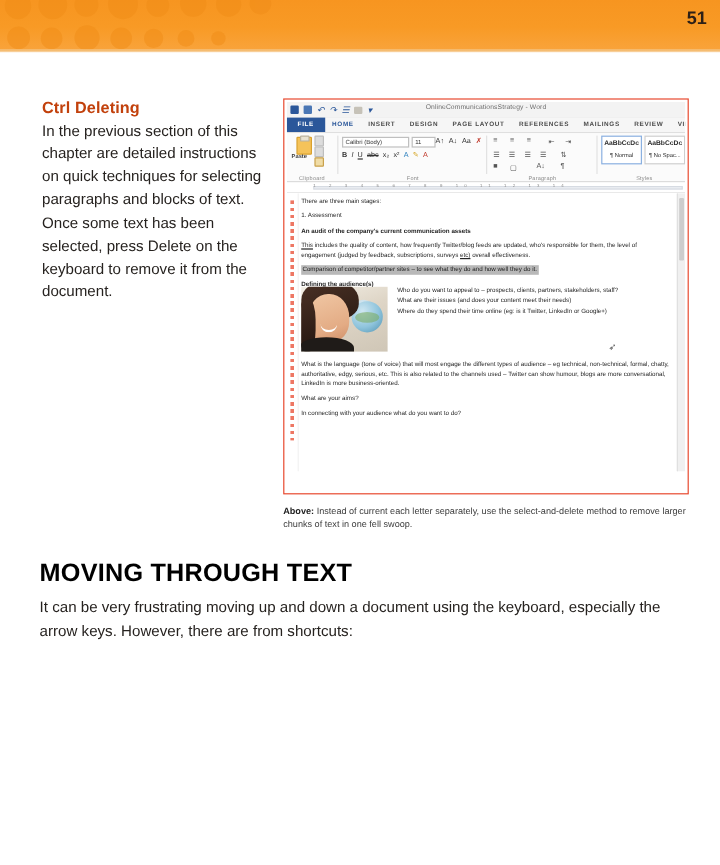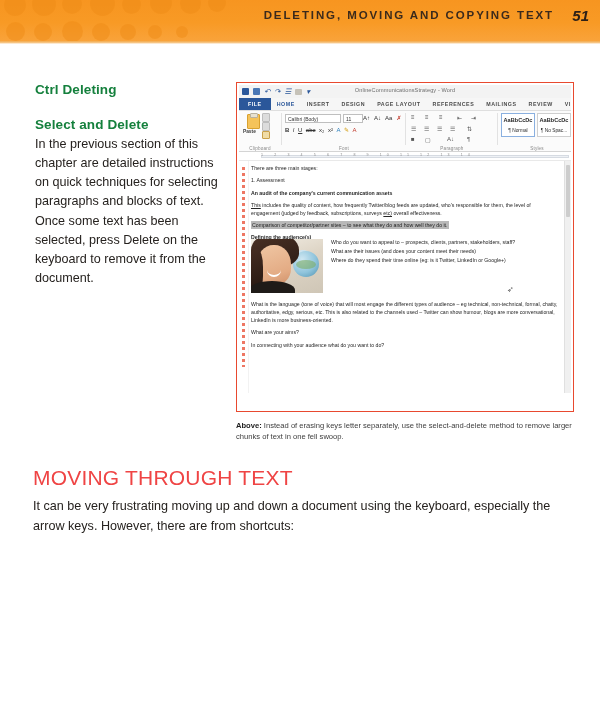--- a/index.html
+++ b/index.html
@@ -23,31 +23,31 @@
     position:absolute;border-radius:50%;
     background:#ef8c17;
   }
   .header-title{
     position:absolute;right:46px;top:9px;
     font-size:11.5px;font-weight:bold;letter-spacing:1.9px;
     color:#3b2a1c;white-space:nowrap;
   }
   .header-page{
     position:absolute;right:11px;top:7px;
-    font-size:15px;font-weight:bold;color:#2d2017;font-style:italic;
+    font-size:15px;font-weight:bold;color:#2d2017;
   }
   .header-underline{
     position:absolute;left:0;top:41px;width:600px;height:3px;
     background:linear-gradient(180deg,#f2a94a 0%,#f7c98c 60%,#ffffff 100%);
   }
 
   
   .left-col{position:absolute;left:35px;top:82px;width:192px;}
   .sub-head{
-    color:#15803d;font-weight:bold;font-size:13.5px;
+    color:#c2410c;font-weight:bold;font-size:13.5px;
     margin:0 0 3px 0;letter-spacing:.1px;
   }
   .sub-head.second{margin-top:20px;}
   .left-col p{
     margin:0;font-size:12.6px;line-height:1.52;color:#26221f;
   }
 
   
   .figure{
     position:absolute;left:236px;top:82px;width:338px;height:330px;
@@ -216,21 +216,21 @@
 
   .caption{
     position:absolute;left:236px;top:420px;width:340px;
     font-size:7.6px;line-height:1.45;color:#3d3d3d;
   }
   .caption b{color:#1d1d1d;margin-top:28px;}
 
   
   .main-head{
     position:absolute;left:33px;top:466px;
-    font-size:21px;font-weight:normal;color:#ef4444;letter-spacing:.2px;
+    font-size:21px;font-weight:bold;color:#000000;letter-spacing:.2px;
     margin:0;
   }
   .intro{
     position:absolute;left:33px;top:496px;width:534px;
     font-size:12.6px;line-height:1.62;color:#26221f;margin:0;
   }
   .bullets{
     position:absolute;left:33px;top:553px;width:540px;
   }
   .bullet{
@@ -260,28 +260,26 @@
     <span style="left:180px;top:-7px;width:21px;height:21px;"></span>
     <span style="left:208px;top:-6px;width:18px;height:18px;"></span>
     <span style="left:6px;top:22px;width:19px;height:19px;"></span>
     <span style="left:34px;top:23px;width:18px;height:18px;"></span>
     <span style="left:62px;top:21px;width:21px;height:21px;"></span>
     <span style="left:92px;top:23px;width:18px;height:18px;"></span>
     <span style="left:120px;top:24px;width:16px;height:16px;"></span>
     <span style="left:148px;top:25px;width:14px;height:14px;"></span>
     <span style="left:176px;top:26px;width:12px;height:12px;"></span>
   </div>
-  <div class="header-title">DELETING, MOVING AND COPYING TEXT</div>
   <div class="header-page">51</div>
 </div>
 <div class="header-underline"></div>
 
 <div class="left-col">
   <h3 class="sub-head">Ctrl Deleting</h3>
-  <h3 class="sub-head second">Select and Delete</h3>
   <p>In the previous section of this chapter are detailed instructions on quick techniques for selecting paragraphs and blocks of text. Once some text has been selected, press Delete on the keyboard to remove it from the document.</p>
 </div>
 
 <div class="figure">
   <div class="win">
 
     <div class="qat">
       <div class="qat-bar"></div>
       <div class="qat-icons">
         <i class="qat-ico sq"></i>
@@ -420,20 +418,20 @@
 
       <div class="vscroll">
         <div class="vscroll-thumb"></div>
       </div>
     </div>
 
   </div>
 </div>
 
 <div class="caption">
-  <b>Above:</b><span> Instead of erasing keys letter separately, use the select-and-delete method to remove larger chunks of text in one fell swoop.</span>
+  <b>Above:</b><span> Instead of current each letter separately, use the select-and-delete method to remove larger chunks of text in one fell swoop.</span>
 </div>
 
 <h1 class="main-head">MOVING THROUGH TEXT</h1>
 <p class="intro">It can be very frustrating moving up and down a document using the keyboard, especially the arrow keys. However, there are from shortcuts:</p>
 
 <div class="bullets">
 </div>
 
 </body></html>

